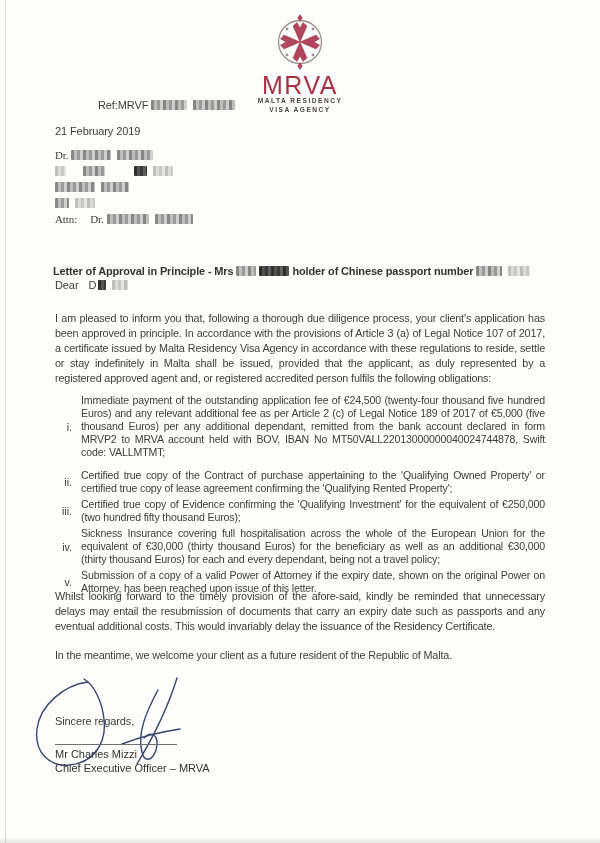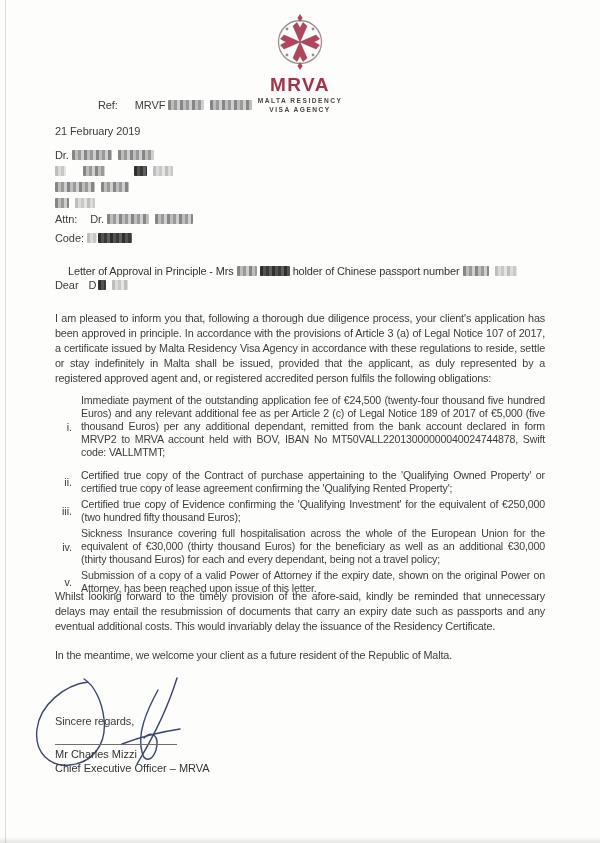--- a/index.html
+++ b/index.html
@@ -18,21 +18,21 @@
   }
   .page::after{ 
     content:"";position:absolute;left:0;right:0;bottom:0;height:6px;
     background:linear-gradient(to bottom, rgba(0,0,0,0), rgba(0,0,0,0.10));
   }
 
   
   .logo{position:absolute;top:12px;left:0;right:0;text-align:center;}
   .logo .emblem{display:block;margin:0 auto;}
   .wordmark{
-    font-size:19px;font-weight:bold;letter-spacing:1.5px;line-height:24px;margin-top:1px;
+    font-size:25px;font-weight:normal;letter-spacing:1.5px;line-height:24px;margin-top:1px;
     color:#a73247;
   }
   .tagline{
     font-size:6.6px;font-weight:bold;letter-spacing:1.5px;line-height:8.5px;color:#4a433f;
   }
 
   
   .meta-line{position:absolute;left:55px;font-size:11px;line-height:14px;letter-spacing:-0.1px;}
   .lbl{display:inline-block;}
   .para{
@@ -50,26 +50,26 @@
     filter:blur(.6px);opacity:.72;
   }
   .rd.dark{
     opacity:.95;filter:blur(.4px);
     background:repeating-linear-gradient(90deg,#242424 0 3px,#4c4c4c 3px 6px,#303030 6px 9px,#585858 9px 12px);
   }
   .rd.faint{opacity:.38;}
 
   
   .address{position:absolute;top:148px;left:55px;font-size:11px;letter-spacing:-0.1px;}
-  .address .line{height:16px;line-height:14px;}
+  .address .line{height:16px;line-height:14px;font-family:Liberation Serif, serif;}
 
   
   .subject{
-    position:absolute;top:264px;left:68px;width:500px;
-    font-size:11px;font-weight:normal;letter-spacing:-0.15px;line-height:14px;color:#343434;
+    position:absolute;top:264px;left:53px;width:500px;
+    font-size:11px;font-weight:bold;letter-spacing:-0.15px;line-height:14px;color:#343434;
   }
 
   
   .obl{position:absolute;top:394px;left:55px;width:490px;}
   .obl .item{display:flex;align-items:center;margin-bottom:3px;}
   .obl .item.gap-after{margin-bottom:10px;}
   .obl .num{
     flex:0 0 26px;text-align:right;padding-right:9px;box-sizing:border-box;
     font-size:10.6px;color:#3d3d3d;
   }
@@ -109,32 +109,31 @@
       <circle cx="41" cy="17" r="1.4" fill="#9a8f8c"></circle>
       <circle cx="15" cy="43" r="1.4" fill="#9a8f8c"></circle>
       <circle cx="41" cy="43" r="1.4" fill="#9a8f8c"></circle>
     </svg>
     <div class="wordmark">MRVA</div>
     <div class="tagline">MALTA RESIDENCY</div>
     <div class="tagline">VISA AGENCY</div>
   </div>
 
   <div class="meta-line" style="top:98px;">
-    <span class="lbl" style="margin-right:17px;padding-left:43px;">Ref:</span><span>MRVF</span><span class="rd" style="width:36px;"></span><span class="rd" style="width:42px;"></span>
+    <span class="lbl" style="padding-left:43px;">Ref:</span><span>MRVF</span><span class="rd" style="width:36px;"></span><span class="rd" style="width:42px;"></span>
   </div>
 
   <div class="meta-line" style="top:124px;">21 February 2019</div>
 
   <div class="address">
     <div class="line"><span>Dr.</span><span class="rd" style="width:40px;"></span><span class="rd" style="width:36px;"></span></div>
     <div class="line"><span class="rd faint" style="width:11px;margin-left:0;"></span><span class="rd" style="width:22px;margin-left:14px;"></span><span class="rd dark" style="width:13px;margin-left:26px;"></span><span class="rd faint" style="width:20px;"></span></div>
     <div class="line"><span class="rd" style="width:40px;margin-left:0;"></span><span class="rd" style="width:28px;"></span></div>
     <div class="line"><span class="rd" style="width:14px;margin-left:0;"></span><span class="rd faint" style="width:20px;"></span></div>
     <div class="line"><span>Attn:</span><span style="display:inline-block;width:13px;"></span><span>Dr.</span><span class="rd" style="width:42px;"></span><span class="rd" style="width:38px;"></span></div>
-    <div class="line" style="margin-top:3px;"><span>Code:</span><span class="rd faint" style="width:10px;"></span><span class="rd dark" style="width:34px;margin-left:-2px;"></span></div>
   </div>
 
   <div class="subject">
     <span>Letter of Approval in Principle - Mrs</span><span class="rd" style="width:20px;"></span><span class="rd dark" style="width:30px;margin-left:0;"></span><span>holder of Chinese passport number</span><span class="rd" style="width:26px;"></span><span class="rd faint" style="width:22px;"></span>
   </div>
 
   <div class="meta-line" style="top:278px;">
     <span>Dear</span><span style="display:inline-block;width:10px;"></span><span>D</span><span class="rd dark" style="width:8px;margin-left:2px;"></span><span class="rd faint" style="width:16px;"></span>
   </div>
 

